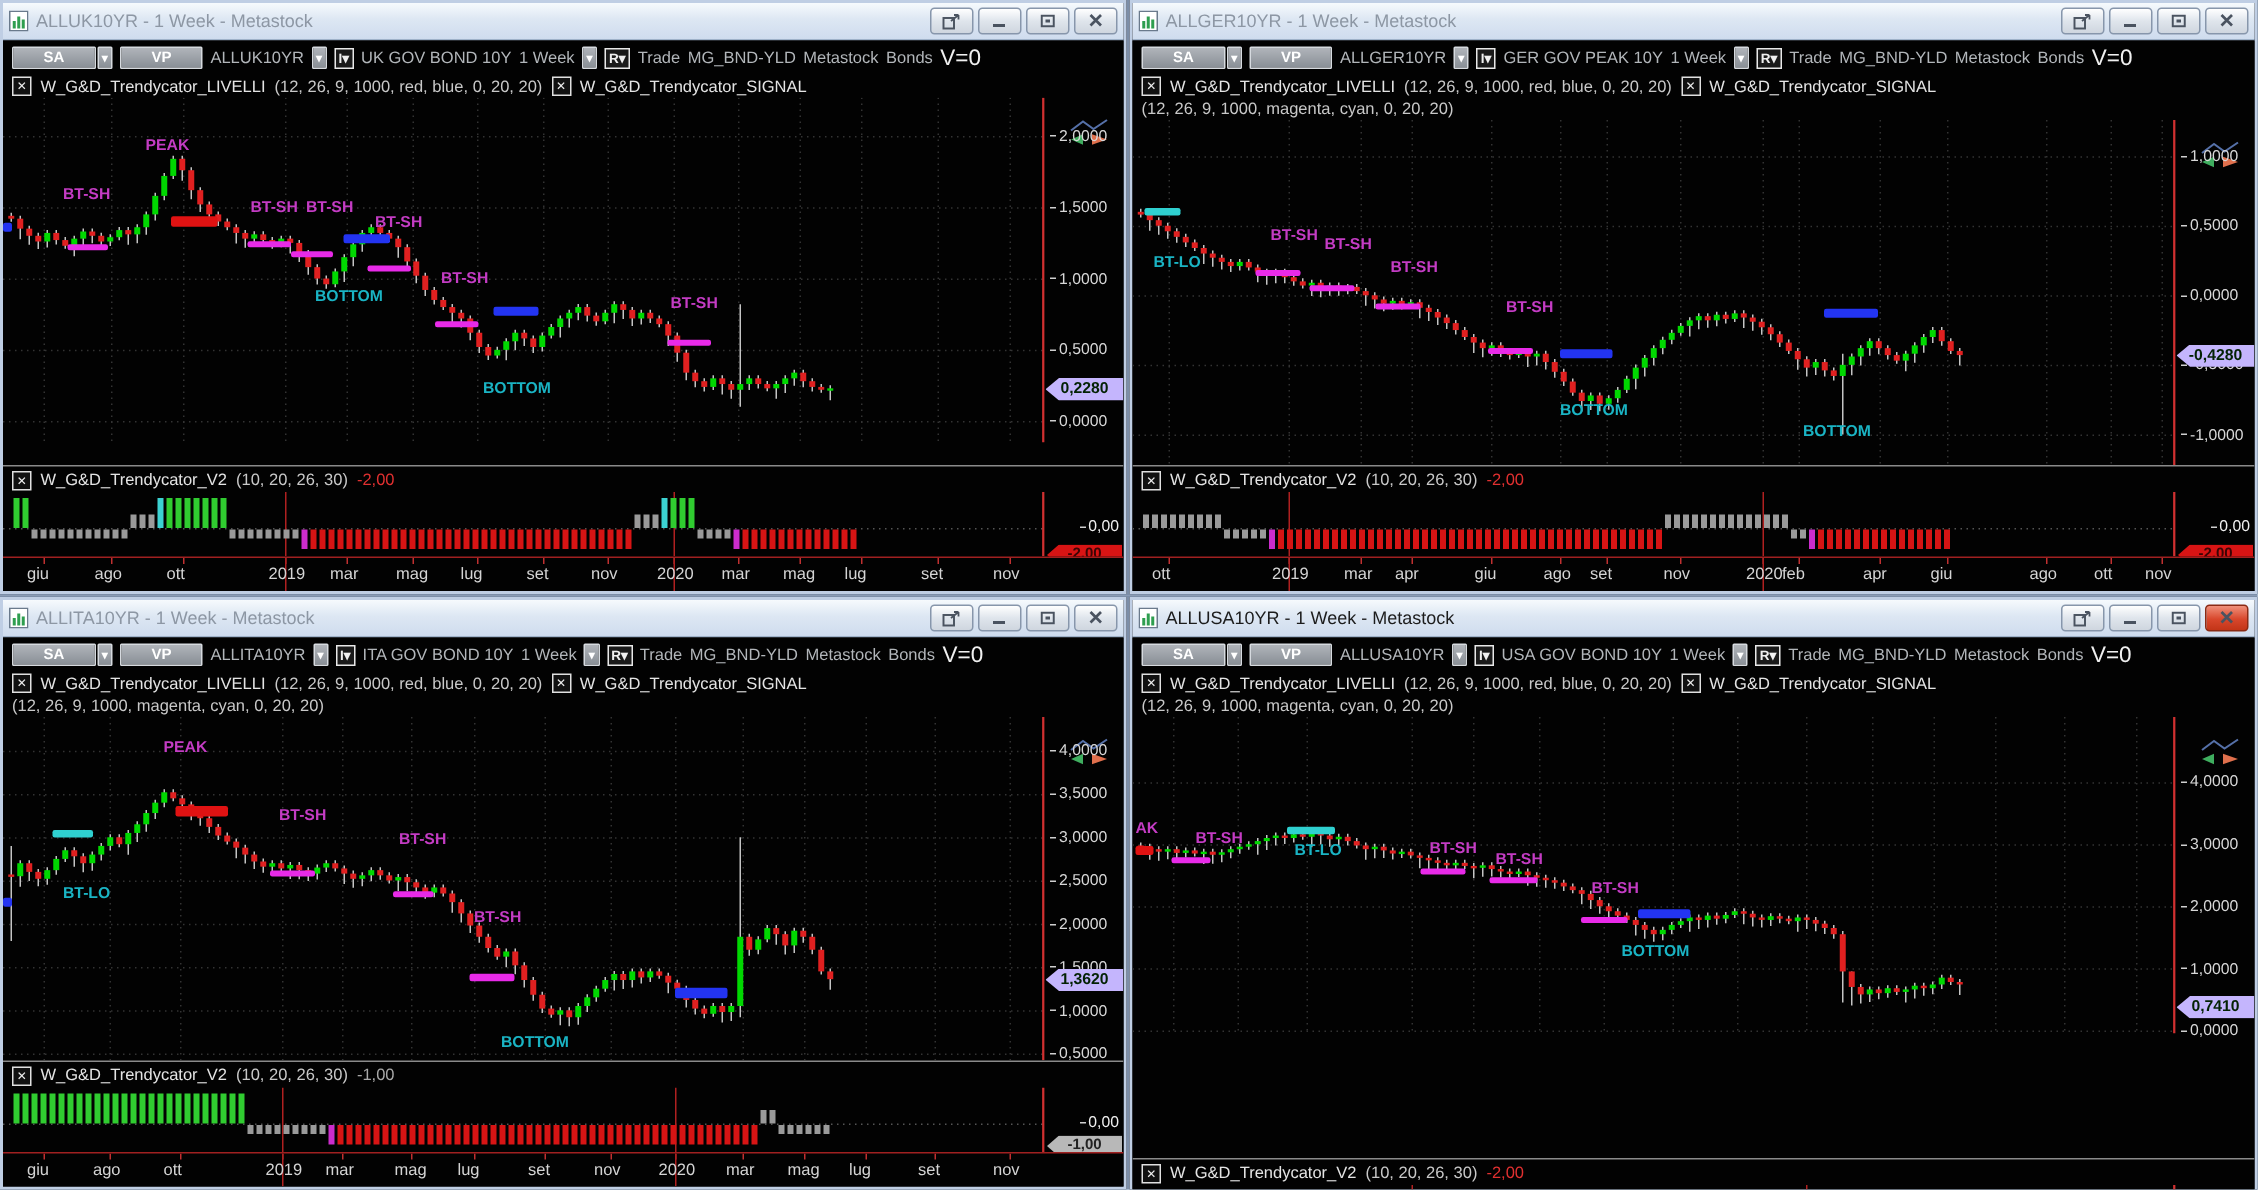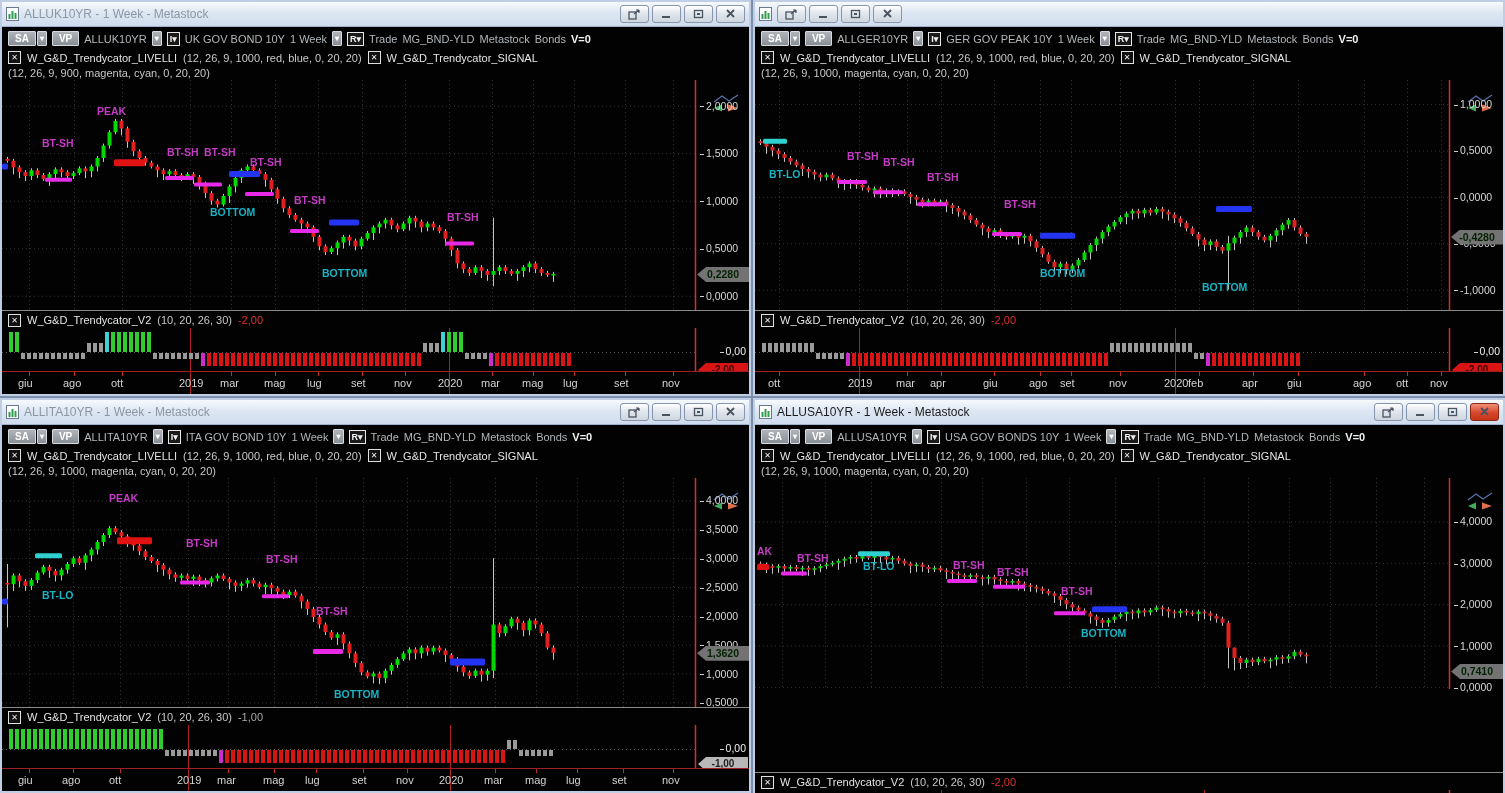--- a/index.html
+++ b/index.html
@@ -11,40 +11,40 @@
   .win.active .ttext{color:#1c1c1c;}
   .ticon{width:13px;height:14px;display:inline-block;}
   .tbtns{display:flex;gap:3px;}
   .tb{width:29px;height:18px;border:1px solid #8796ab;border-radius:3px;background:linear-gradient(#ffffff,#dfe5ec 50%,#cfd6df);
     display:flex;align-items:center;justify-content:center;padding:0;cursor:pointer;}
   .tb svg{display:block;}
   .win.active .tb.close{background:linear-gradient(#f0907a,#d8472c 55%,#c33518);border-color:#8a2a14;}
   .content{flex:1;background:#020202;display:flex;flex-direction:column;position:relative;overflow:hidden;}
   .toolbar{height:21px;flex:0 0 21px;display:flex;align-items:center;gap:5px;padding:1px 4px 0 6px;white-space:nowrap;overflow:hidden;}
   .gbtn{background:linear-gradient(#b0b4ba,#898f96);border:1px solid #d6dadf;color:#fff;font-size:10px;font-weight:bold;
-    padding:0 6px;height:13px;line-height:13px;display:inline-block;border-radius:1px;cursor:pointer;}
+    padding:0 20px;height:13px;line-height:13px;display:inline-block;border-radius:1px;cursor:pointer;}
   .gbtn.arr{padding:0 2px;font-size:8px;}
   .dbtn{background:#1a1a1a;border:1px solid #e8e8e8;color:#f0f0f0;font-size:9px;font-weight:bold;height:12px;line-height:12px;
     padding:0 2px;display:inline-block;cursor:pointer;}
   .sym{color:#b2b6ba;font-size:11px;}
-  .vol{color:#f0f0f0;font-size:11px;font-weight:bold;}
+  .vol{color:#f0f0f0;font-size:15px;font-weight:normal;}
   .indrow{height:15px;flex:0 0 15px;display:flex;align-items:center;gap:6px;padding:1px 6px 0;white-space:nowrap;overflow:hidden;}
   .indrow2{height:15px;flex:0 0 15px;display:flex;align-items:center;padding:0 6px;}
   .xbox{width:11px;height:11px;border:1px solid #e0e0e0;color:#f0f0f0;font-size:8px;line-height:11px;text-align:center;
     display:inline-block;background:#111;cursor:pointer;flex:0 0 11px;}
   .iname{color:#e4e4e4;font-size:11px;}
   .iparam{color:#c8c8c8;font-size:11px;}
   .pval-red{color:#e03030;font-size:11px;}
   .pval-gray{color:#a8a8a8;font-size:11px;}
   .chart{flex:1;position:relative;overflow:hidden;}
   .chart svg.plot{position:absolute;left:0;top:0;}
   .axiscol{position:absolute;top:0;right:0;width:52px;height:100%;}
   .ylabel{position:absolute;left:3px;color:#d8d8d8;font-size:10.5px;white-space:nowrap;}
   .ylabel:before{content:"";display:inline-block;width:4px;height:1px;background:#cfcfcf;vertical-align:middle;margin-right:2px;}
-  .ptag{position:absolute;left:0;width:52px;height:15px;background:#737373;color:#032203;font-size:10.5px;font-weight:bold;
+  .ptag{position:absolute;left:0;width:52px;height:15px;background:#c4b5fd;color:#032203;font-size:10.5px;font-weight:bold;
     line-height:15px;text-align:center;clip-path:polygon(0 50%,9px 0,100% 0,100% 100%,9px 100%);z-index:5;}
   .zigzag{position:absolute;top:12px;left:14px;width:30px;height:22px;}
   .panel{flex:0 0 60px;height:60px;border-top:1px solid #8a8a8a;border-bottom:1px solid #a02020;position:relative;overflow:hidden;}
   .phead{height:16px;display:flex;align-items:center;gap:6px;padding:1px 6px 0;}
   .hist{position:absolute;left:0;top:17px;right:0;bottom:0;}
   .hzero{position:absolute;right:3px;color:#f0f0f0;font-size:10.5px;z-index:4;}
   .hzero:before{content:"";display:inline-block;width:4px;height:1px;background:#cfcfcf;vertical-align:middle;margin-right:2px;}
   .htag{position:absolute;width:50px;height:14px;font-size:10px;font-weight:bold;line-height:14px;text-align:center;
     clip-path:polygon(0 50%,8px 0,100% 0,100% 100%,8px 100%);z-index:5;}
   .xaxis{flex:0 0 22px;height:22px;position:relative;overflow:hidden;}
@@ -115,23 +115,20 @@
         <span class="sym">Metastock</span>
         <span class="sym">Bonds</span>
         <span class="vol">V=0</span>
       </div>
       <div class="indrow">
         <span class="xbox">✕</span>
         <span class="iname">W_G&amp;D_Trendycator_LIVELLI</span>
         <span class="iparam">(12, 26, 9, 1000, red, blue, 0, 20, 20)</span>
         <span class="xbox">✕</span>
         <span class="iname">W_G&amp;D_Trendycator_SIGNAL</span>
-      </div>
-      <div class="indrow2">
-        <span class="iparam">(12, 26, 9, 900, magenta, cyan, 0, 20, 20)</span>
       </div>
       <div class="chart">
         <svg class="plot" width="695" height="230">
             <line x1="27.5" y1="0" x2="27.5" y2="230" stroke="#333333" stroke-dasharray="1 3"></line>
             <line x1="72.5" y1="0" x2="72.5" y2="230" stroke="#333333" stroke-dasharray="1 3"></line>
             <line x1="120.5" y1="0" x2="120.5" y2="230" stroke="#333333" stroke-dasharray="1 3"></line>
             <line x1="188.5" y1="0" x2="188.5" y2="230" stroke="#333333" stroke-dasharray="1 3"></line>
             <line x1="229.5" y1="0" x2="229.5" y2="230" stroke="#333333" stroke-dasharray="1 3"></line>
             <line x1="273.5" y1="0" x2="273.5" y2="230" stroke="#333333" stroke-dasharray="1 3"></line>
             <line x1="316.5" y1="0" x2="316.5" y2="230" stroke="#333333" stroke-dasharray="1 3"></line>
@@ -527,20 +524,21 @@
     <div class="win" style="left: 753px; top: 0px; width: 752px; height: 396px;">
     <div class="titlebar">
       <span class="ticon">
         <svg width="13" height="14" viewBox="0 0 13 14">
             <rect x="0.5" y="0.5" width="12" height="13" fill="#fff" stroke="#6a7a8c"></rect>
             <rect x="2.5" y="7" width="2" height="5" fill="#2e9e4f"></rect>
             <rect x="5.5" y="4" width="2" height="8" fill="#2e9e4f"></rect>
             <rect x="8.5" y="6" width="2" height="6" fill="#2e9e4f"></rect>
           </svg>
       </span>
+      <span class="ttext">ALLGER10YR - 1 Week - Metastock</span>
       <span class="tbtns">
         <button class="tb" title="">
           <svg width="13" height="11" viewBox="0 0 13 11">
               <rect x="1" y="3" width="7" height="7" fill="none" stroke="#4a5360" stroke-width="1.3"></rect>
               <path d="M6 5 L11 1 M11 1 L8 1 M11 1 L11 4" stroke="#4a5360" stroke-width="1.2" fill="none"></path>
             </svg>
         </button>
         <button class="tb">
           <svg width="11" height="9" viewBox="0 0 11 9">
               <rect x="1" y="6" width="8" height="2" fill="#4a5360"></rect>
@@ -1478,21 +1476,21 @@
     <div class="content">
       <div class="toolbar">
         <span style="display:inline-flex;gap:1px;">
           <span class="gbtn">SA</span>
             <span class="gbtn arr">▾</span>
         </span>
         <span class="gbtn">VP</span>
         <span class="sym">ALLUSA10YR</span>
         <span class="gbtn arr">▾</span>
         <span class="dbtn"><span>I</span>▾</span>
-        <span class="sym">USA GOV BONDS 10Y</span>
+        <span class="sym">USA GOV BOND 10Y</span>
         <span class="sym">1 Week</span>
         <span class="gbtn arr">▾</span>
         <span class="dbtn"><span>R</span>▾</span>
         <span class="sym">Trade</span>
         <span class="sym">MG_BND-YLD</span>
         <span class="sym">Metastock</span>
         <span class="sym">Bonds</span>
         <span class="vol">V=0</span>
       </div>
       <div class="indrow">

